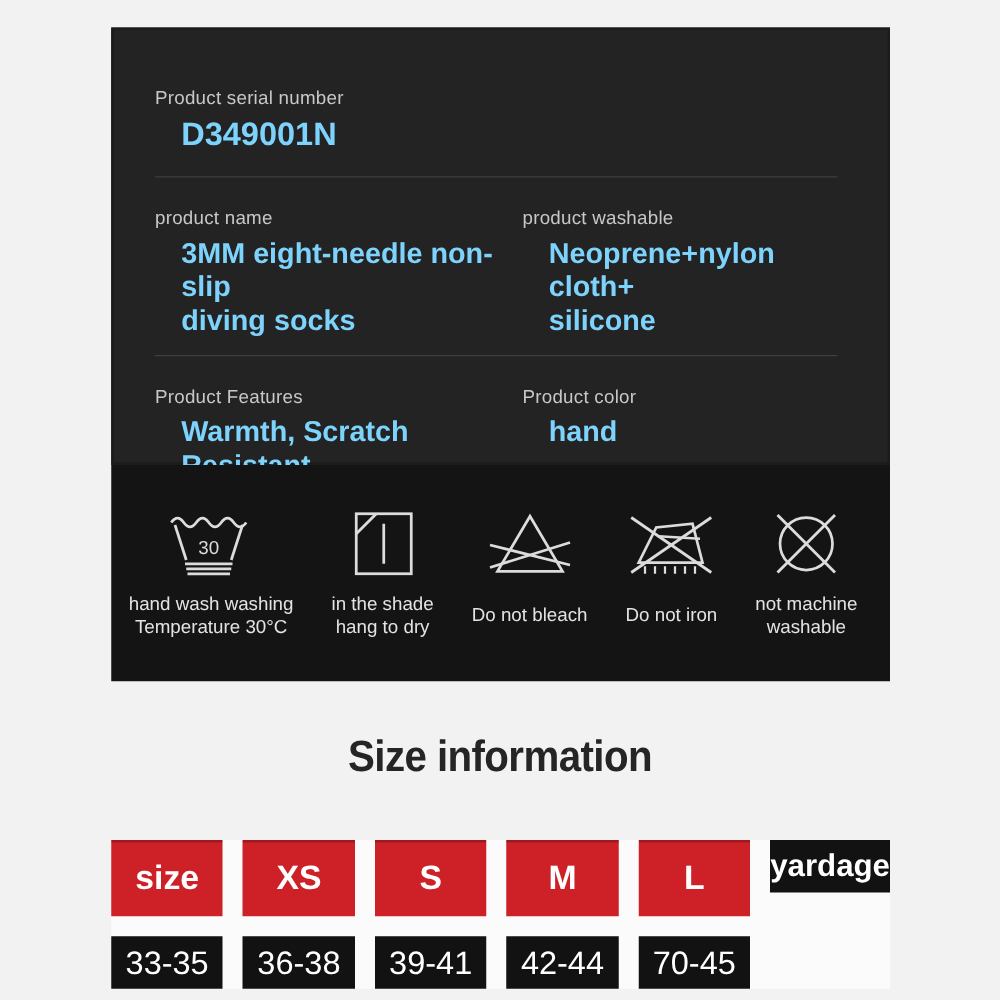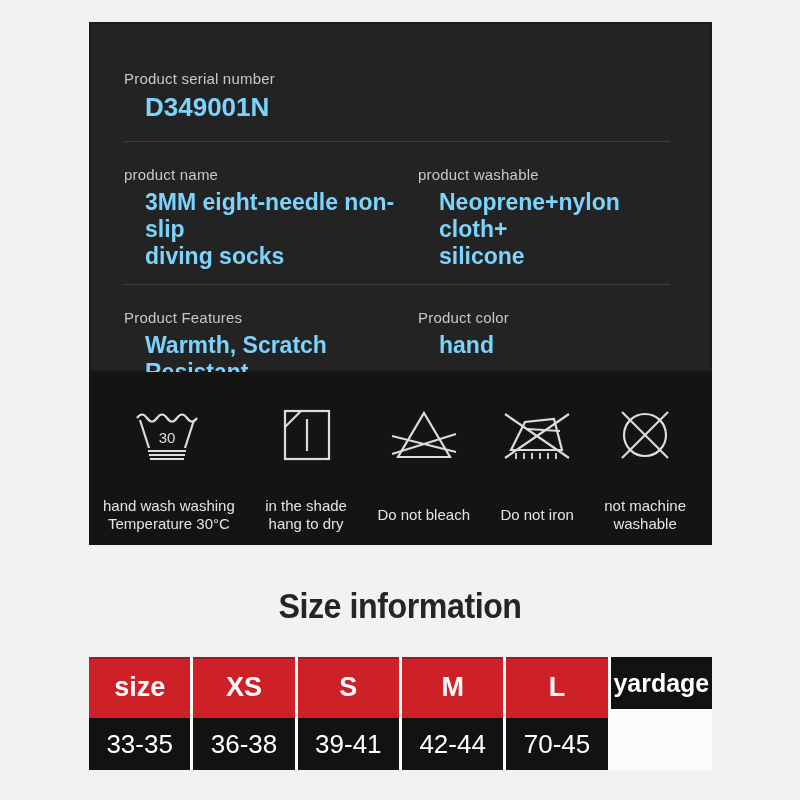--- a/index.html
+++ b/index.html
@@ -23,43 +23,43 @@
   .card-row{display:flex;}
   .card-col-left{width:294px;flex:0 0 294px;}
   .card-col-right{flex:1;}
   
   .care{
     position:absolute;left:89px;top:372px;width:623px;height:173px;
     background:#141414;box-sizing:border-box;
     display:flex;justify-content:space-between;align-items:flex-start;
     padding:34px 26px 0 14px;
   }
-  .care-item{display:flex;flex-direction:column;align-items:center;gap:22px;}
+  .care-item{display:flex;flex-direction:column;align-items:center;}
   .care-icon-box{height:58px;display:flex;align-items:center;justify-content:center;}
   .care-icon-box svg{stroke:#dcdcdc;fill:none;stroke-width:2.2;}
   .care-label{
     margin-top:11px;min-height:36px;display:flex;align-items:center;justify-content:center;
     font-size:15px;line-height:18px;color:#e3e3e3;text-align:center;white-space:pre-line;
   }
   .icon-num{font-size:15px;fill:#dcdcdc;stroke:none;font-family:"Liberation Sans",sans-serif;}
   
   .size-title{
     position:absolute;left:0;top:586px;width:800px;text-align:center;
     font-size:35px;font-weight:bold;color:#252525;
     transform:scaleX(.92);letter-spacing:-.5px;
   }
   .size-table{
-    position:absolute;left:89px;top:657px;width:623px;
+    position:absolute;left:89px;top:672px;width:623px;
     display:grid;grid-template-columns:repeat(6,1fr);
-    column-gap:3px;row-gap:0;background:#fbfbfb;
+    column-gap:3px;row-gap:0;background:#fbfbfb;gap:16px;
   }
   .st-cell{display:flex;align-items:center;justify-content:center;color:#ffffff;}
   .st-head{height:61px;background:#ce2127;font-weight:bold;font-size:27px;
     box-shadow:inset 0 2px 0 rgba(0,0,0,.22);}
-  .st-body{height:52px;background:#121212;font-size:26px;text-align:center;}
+  .st-body{height:42px;background:#121212;font-size:26px;text-align:center;}
   .st-rowlabel{font-weight:bold;font-size:25px;}
 </style>
 </head>
 <body>
 
 <div class="page">
 
   <div class="card">
     <div>
       <div class="field-label">Product serial number</div>

